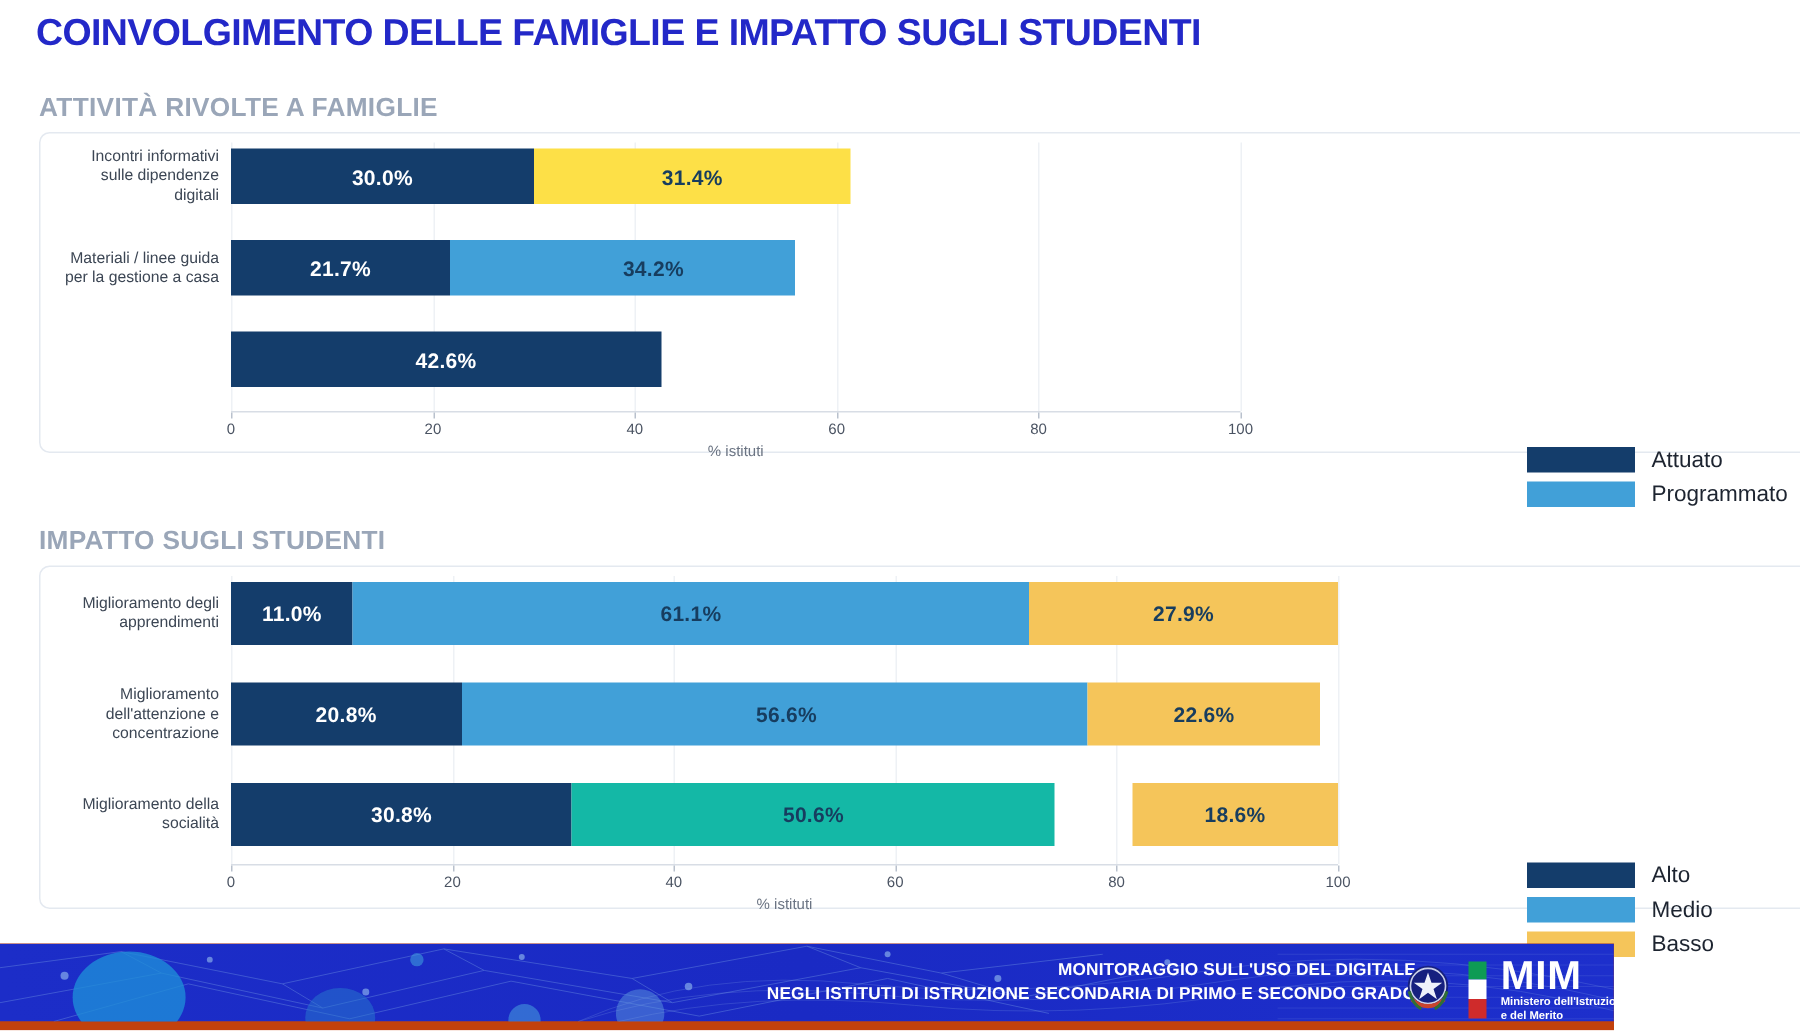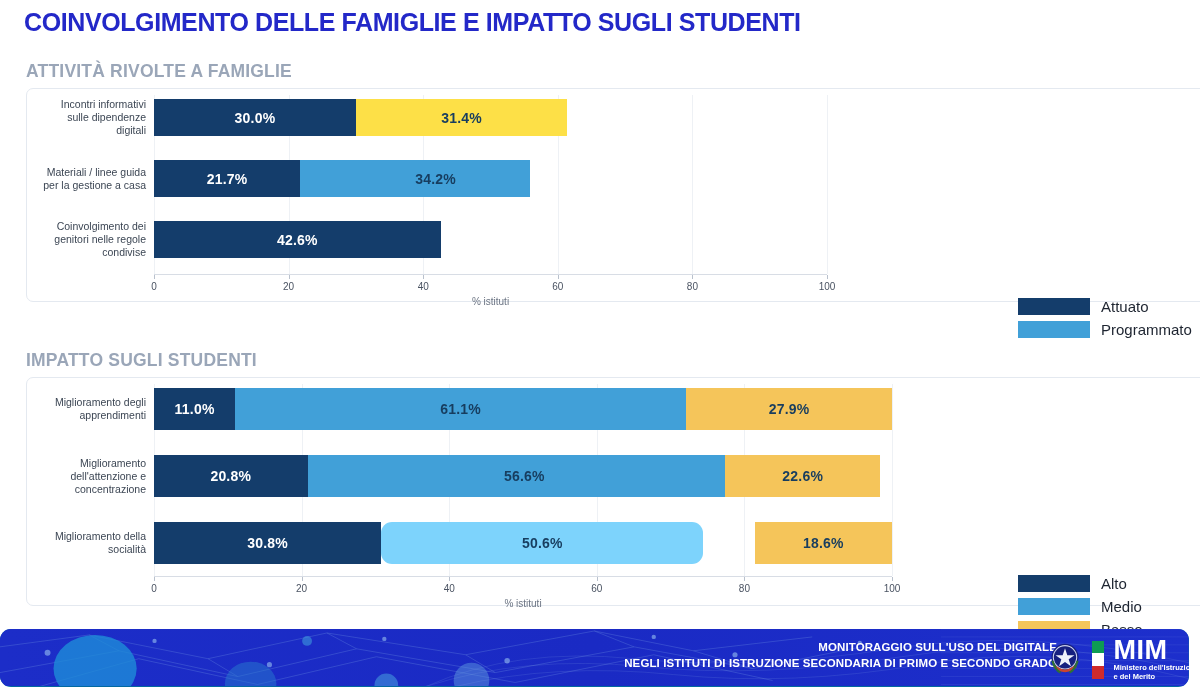--- a/index.html
+++ b/index.html
@@ -140,24 +140,23 @@
   .legend-label {
     font-size: 15px;
     color: #1d2430;
     white-space: nowrap;
   }
 
   
   .footer {
     position: absolute;
     left: 0; bottom: 0;
-    width: 1189px; height: 58px;
-    background: #0369a1;
+    width: 1076px; height: 58px;
+    background: #c2410c;
     overflow: hidden;
-    border-radius: 11px;
   }
   .footer-deco { position: absolute; inset: 0; }
   .footer-text {
     position: absolute;
     right: 132px; top: 10px;
     text-align: right;
     color: #ffffff;
     font-size: 11.5px;
     font-weight: bold;
     line-height: 16px;
@@ -213,23 +212,20 @@
           <span class="bar-val val-on-light">31.4%</span>
         </div>
         <div class="cat-label" style="right: 1069px; width: 120px; top: 76.5px;">Materiali / linee guida
 per la gestione a casa</div>
         <div class="bar-seg" style="left: 127px; width: 146.041px; top: 71px; height: 37px; background: rgb(20, 61, 107);">
           <span class="bar-val val-on-dark">21.7%</span>
         </div>
         <div class="bar-seg" style="left: 273.041px; width: 230.166px; top: 71px; height: 37px; background: rgb(65, 160, 216); padding-left: 41px;">
           <span class="bar-val val-on-light">34.2%</span>
         </div>
-        <div class="cat-label" style="right: 1069px; width: 120px; top: 131px;">Coinvolgimento dei
-genitori nelle regole
-condivise</div>
         <div class="bar-seg" style="left: 127px; width: 286.698px; top: 132px; height: 37px; background: rgb(20, 61, 107);">
           <span class="bar-val val-on-dark">42.6%</span>
         </div>
         <div class="axis-line" style="left: 127px; width: 673px; top: 185px;"></div>
         <div class="tick" style="left: 127px; top: 186px;"></div>
         <div class="tick-label" style="left: 127px; top: 192px;">0</div>
         <div class="tick" style="left: 261.6px; top: 186px;"></div>
         <div class="tick-label" style="left: 261.6px; top: 192px;">20</div>
         <div class="tick" style="left: 396.2px; top: 186px;"></div>
         <div class="tick-label" style="left: 396.2px; top: 192px;">40</div>
@@ -283,21 +279,21 @@
           <span class="bar-val val-on-light">56.6%</span>
         </div>
         <div class="bar-seg" style="left: 698.212px; width: 155px; top: 77px; height: 42px; background: rgb(245, 197, 90);">
           <span class="bar-val val-on-light">22.6%</span>
         </div>
         <div class="cat-label" style="right: 1069px; width: 125px; top: 152px;">Miglioramento della
 socialità</div>
         <div class="bar-seg" style="left: 127px; width: 227.304px; top: 144px; height: 42px; background: rgb(20, 61, 107);">
           <span class="bar-val val-on-dark">30.8%</span>
         </div>
-        <div class="bar-seg" style="left: 354.304px; width: 322px; top: 144px; height: 42px; background: #7dd3fc; border-radius: 11px;">
+        <div class="bar-seg" style="left: 354.304px; width: 322px; top: 144px; height: 42px; background: #14b8a6;">
           <span class="bar-val val-on-light">50.6%</span>
         </div>
         <div class="bar-seg" style="left: 727.732px; width: 137.268px; top: 144px; height: 42px; background: rgb(245, 197, 90);">
           <span class="bar-val val-on-light">18.6%</span>
         </div>
         <div class="axis-line" style="left: 127px; width: 738px; top: 198px;"></div>
         <div class="tick" style="left: 127px; top: 199px;"></div>
         <div class="tick-label" style="left: 127px; top: 205px;">0</div>
         <div class="tick" style="left: 274.6px; top: 199px;"></div>
         <div class="tick-label" style="left: 274.6px; top: 205px;">20</div>

